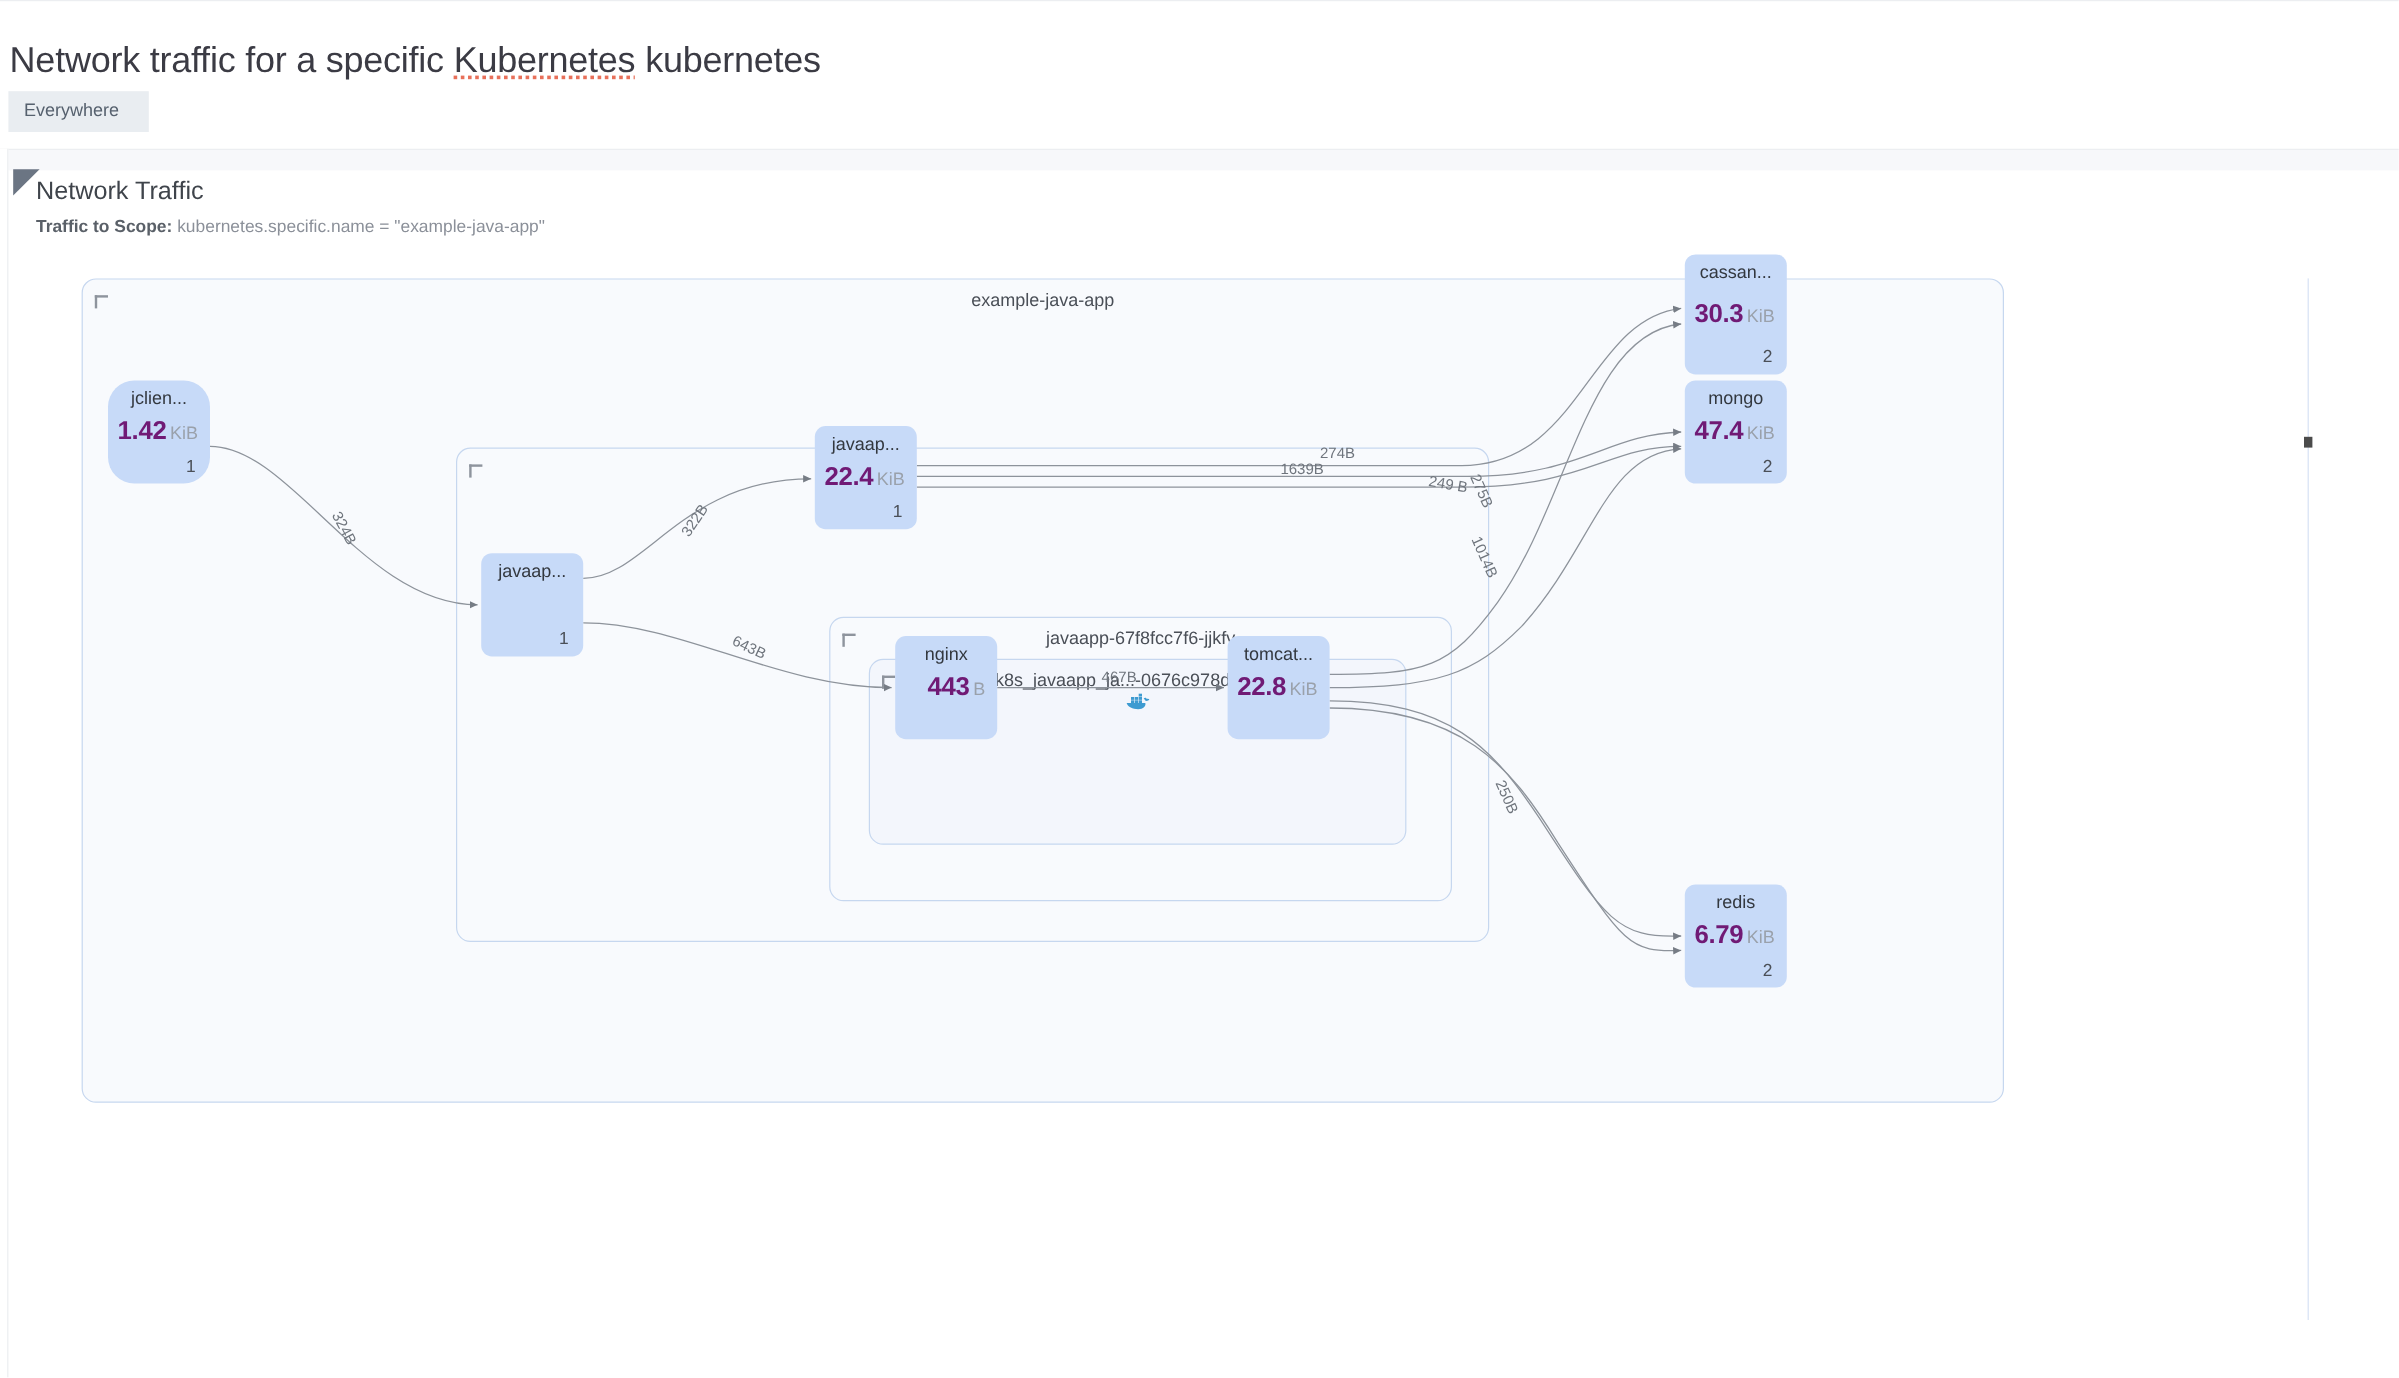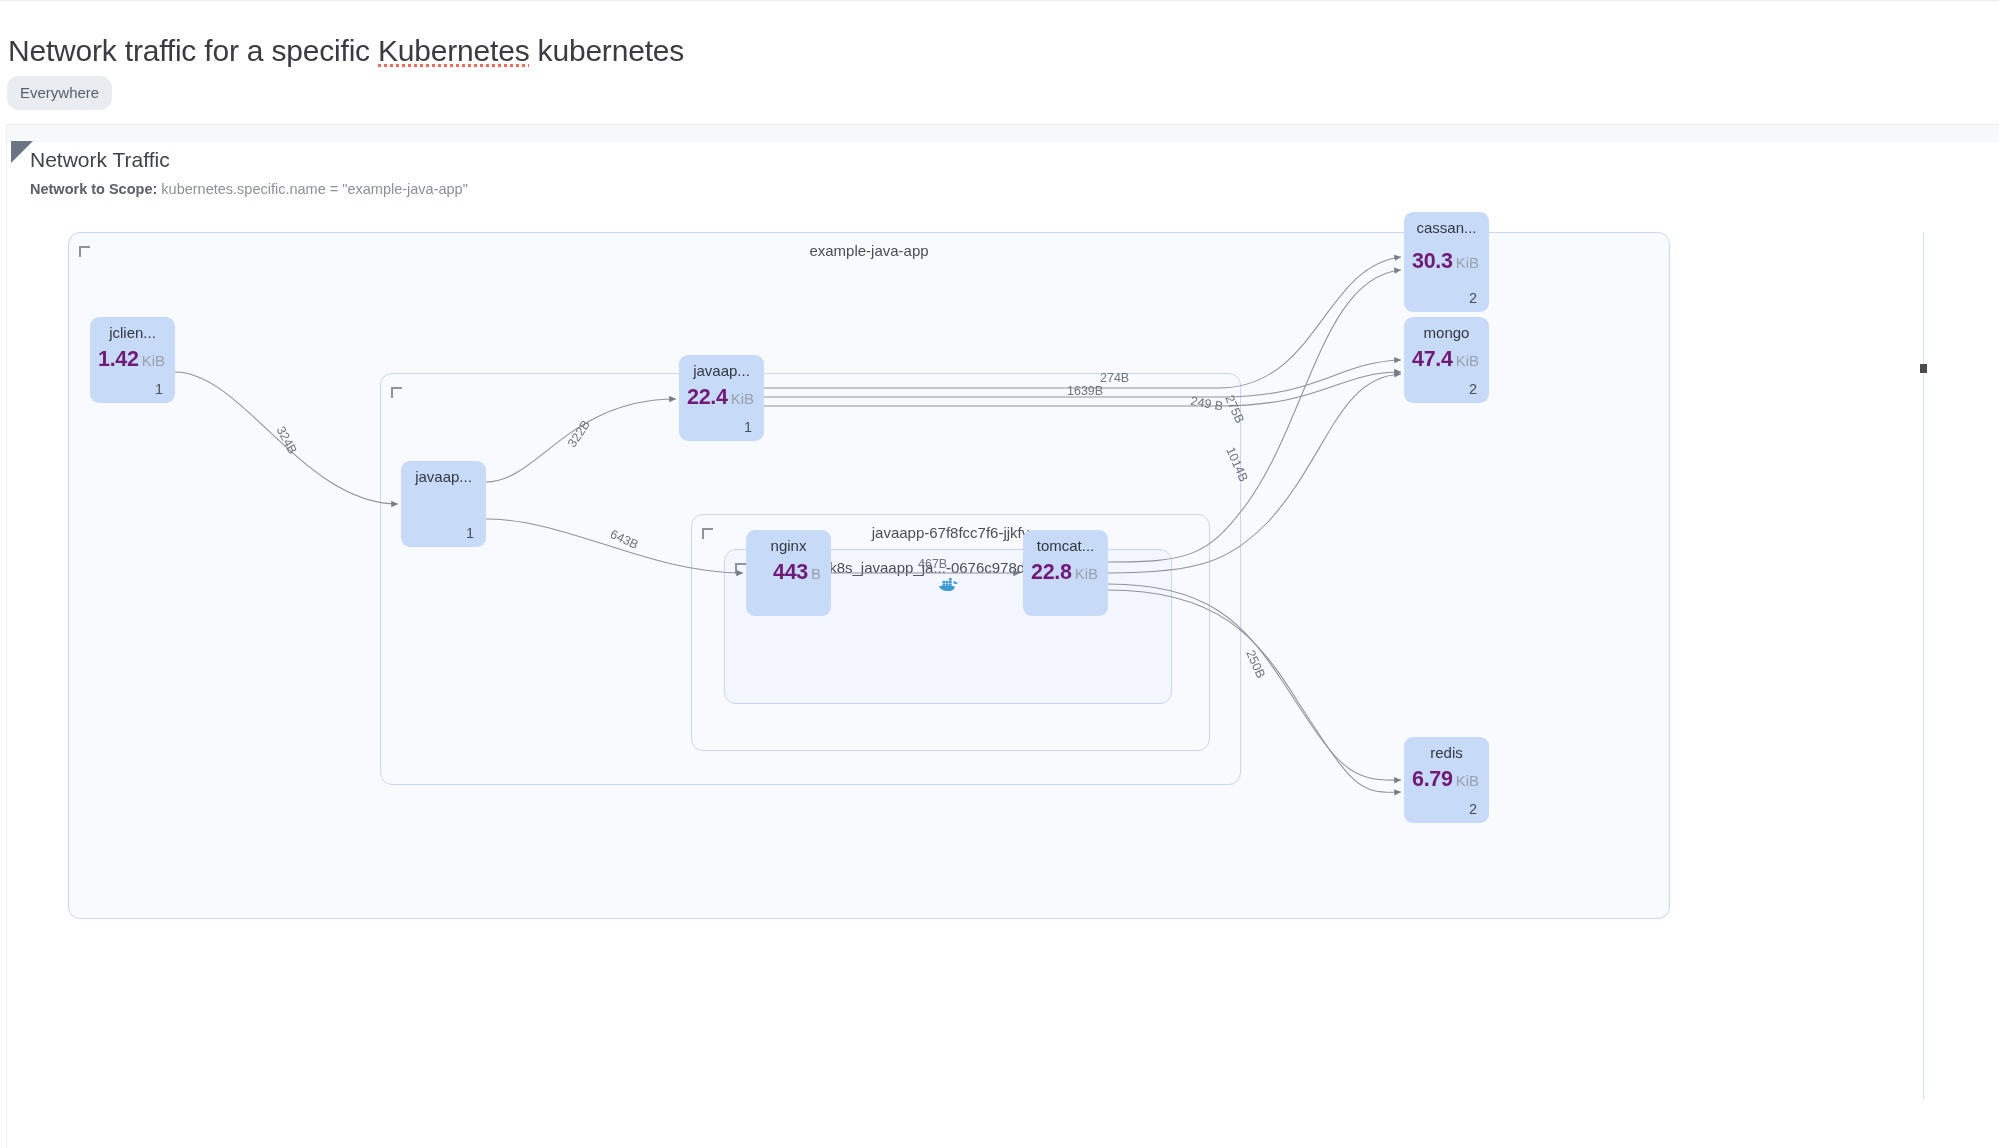--- a/index.html
+++ b/index.html
@@ -21,21 +21,21 @@
   .page-title .spell {
     text-decoration: underline;
     text-decoration-style: dotted;
     text-decoration-color: #e8705a;
     text-underline-offset: 3px;
     margin-top: 30px;
   }
   .scope-chip {
     position: absolute; left: 7px; top: 76px;
     background: #e9edf1; color: #56616e;
-    border-radius: 12px; padding: 9px 13px 10px 13px;
+    border-radius: 0; padding: 9px 25px 10px 13px;
     font-size: 15px; line-height: 1;
   }
 
   .rule-top { position:absolute; left:0; top:0; width:1999px; height:1px; background:#eceef1;}
   .panel-band {
     position: absolute; left: 0; top: 124px; width: 1999px; height: 18px;
     background: #f7f8fa; border-top: 1px solid #eceef1;
   }
   .left-rail { position:absolute; left:0; top:124px; width:7px; height:1024px; background:#ffffff; border-right:1px solid #eceef1;}
 
@@ -108,21 +108,21 @@
     transform: translateY(-52%);
     text-align: right; white-space: nowrap;
   }
   .node .n-num { font-size: 21.5px; font-weight: 700; color: #701a75; letter-spacing: -0.3px; }
   .node .n-unit { font-size: 15px; color: #9aa1ab; margin-left: 3px; }
   .node .n-count {
     position: absolute; right: 12px; bottom: 6px;
     font-size: 14.5px; color: #4a4f57;
   }
 
-  #nd-jclient { left: 22px;   top: 85px;  width: 85px;  height: 86px; }
+  #nd-jclient { left: 22px;   top: 85px;  width: 85px;  height: 86px; border-radius: 22px; }
   #nd-javaapp-svc { left: 333px; top: 229px; width: 85px;  height: 86px; }
   #nd-javaapp-pod { left: 611px; top: 123px; width: 85px;  height: 86px; }
   #nd-nginx   { left: 678px;  top: 298px; width: 85px;  height: 86px; }
   #nd-tomcat  { left: 955px;  top: 298px; width: 85px;  height: 86px; }
   #nd-cassandra { left: 1336px; top: -20px;  width: 85px; height: 100px; }
   #nd-mongo     { left: 1336px; top: 85px;   width: 85px; height: 86px; }
   #nd-redis     { left: 1336px; top: 505px;  width: 85px; height: 86px; }
 
   
   .elabel {
@@ -152,21 +152,21 @@
 
   <h1 class="page-title"><span>Network traffic for a specific </span><span class="spell">Kubernetes</span><span> kubernetes</span></h1>
 
   <div class="scope-chip">Everywhere</div>
 
   <div class="panel-band"></div>
   <div class="left-rail"></div>
 
   <div class="widget-corner"></div>
   <div class="widget-title">Network Traffic</div>
-  <div class="widget-sub"><b>Network to Scope:</b>
+  <div class="widget-sub"><b>Traffic to Scope:</b>
     <span>kubernetes.specific.name = "example-java-app"</span></div>
 
   <div class="right-guide"></div>
   <div class="drag-handle"></div>
 
   <div class="canvas">
 
     <div class="grp" id="grp-ns">
       <span class="grp-corner"></span>
       <span class="grp-label">example-java-app</span>

